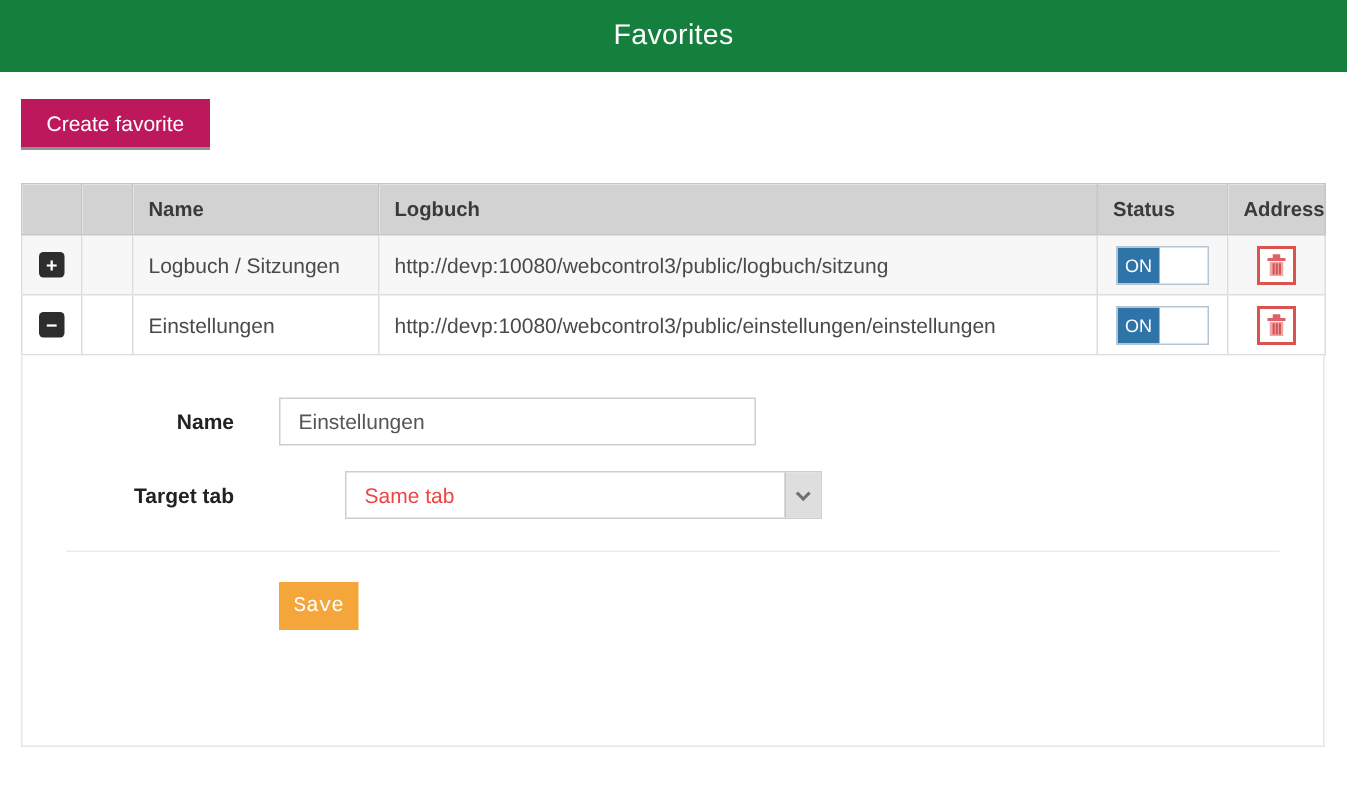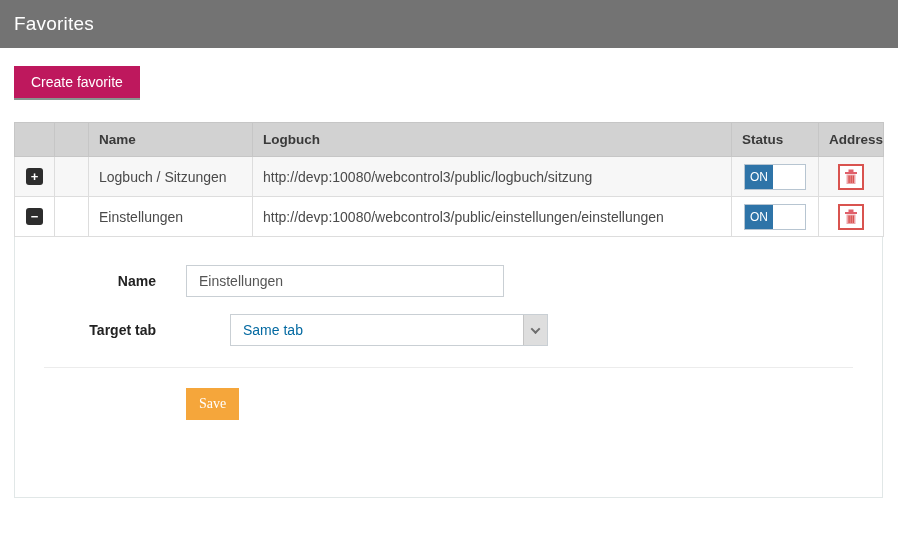--- a/index.html
+++ b/index.html
@@ -7,23 +7,24 @@
   body {
     font-family: "Liberation Sans", sans-serif;
     background: #ffffff;
     color: #4a4a4a;
     overflow: hidden;
   }
 
   
   .titlebar {
     width: 898px; height: 48px;
-    background: #737373;
+    background: #15803d;
     display: flex; align-items: center;
     padding: 0 14px;
+    justify-content: center;
   }
   .titlebar .title {
     color: #ffffff; font-size: 19px; font-weight: 400; letter-spacing: .2px;
   }
 
   
   .toolbar { margin: 18px 0 0 14px; }
   .btn-create {
     display: inline-block;
     background: #be185d;
@@ -144,21 +145,21 @@
     background: #ffffff;
   }
   .input-name   { width: 318px; }
   .input-link   { width: 668px; }
 
   .select-box {
     width: 318px; height: 32px;
     border: 1px solid #c9cfd4;
     background: #ffffff;
     display: flex; align-items: center;
-    font-size: 14px; color: #0369a1;
+    font-size: 14px; color: #ef4444;
     cursor: pointer;
     position: relative;
   }
   .select-box .select-value { padding-left: 12px; flex: 1; }
   .select-box .select-arrow {
     width: 24px; height: 100%;
     background: #dedede;
     border-left: 1px solid #c5c5c5;
     display: flex; align-items: center; justify-content: center;
   }
@@ -173,21 +174,21 @@
     border: none;
     border-top: 1px solid #ececec;
     margin: 21px 0 0 0;
   }
   .btn-save {
     display: inline-block;
     margin: 20px 0 0 142px;
     background: #f5a63b;
     border: none;
     color: #ffffff;
-    font-family: Liberation Serif, serif;
+    font-family: Liberation Mono, monospace;
     font-size: 14px;
     width: 53px; height: 32px;
     cursor: pointer;
   }
 </style>
 </head>
 <body>
 
 <div class="titlebar">
   <span class="title">Favorites</span>

